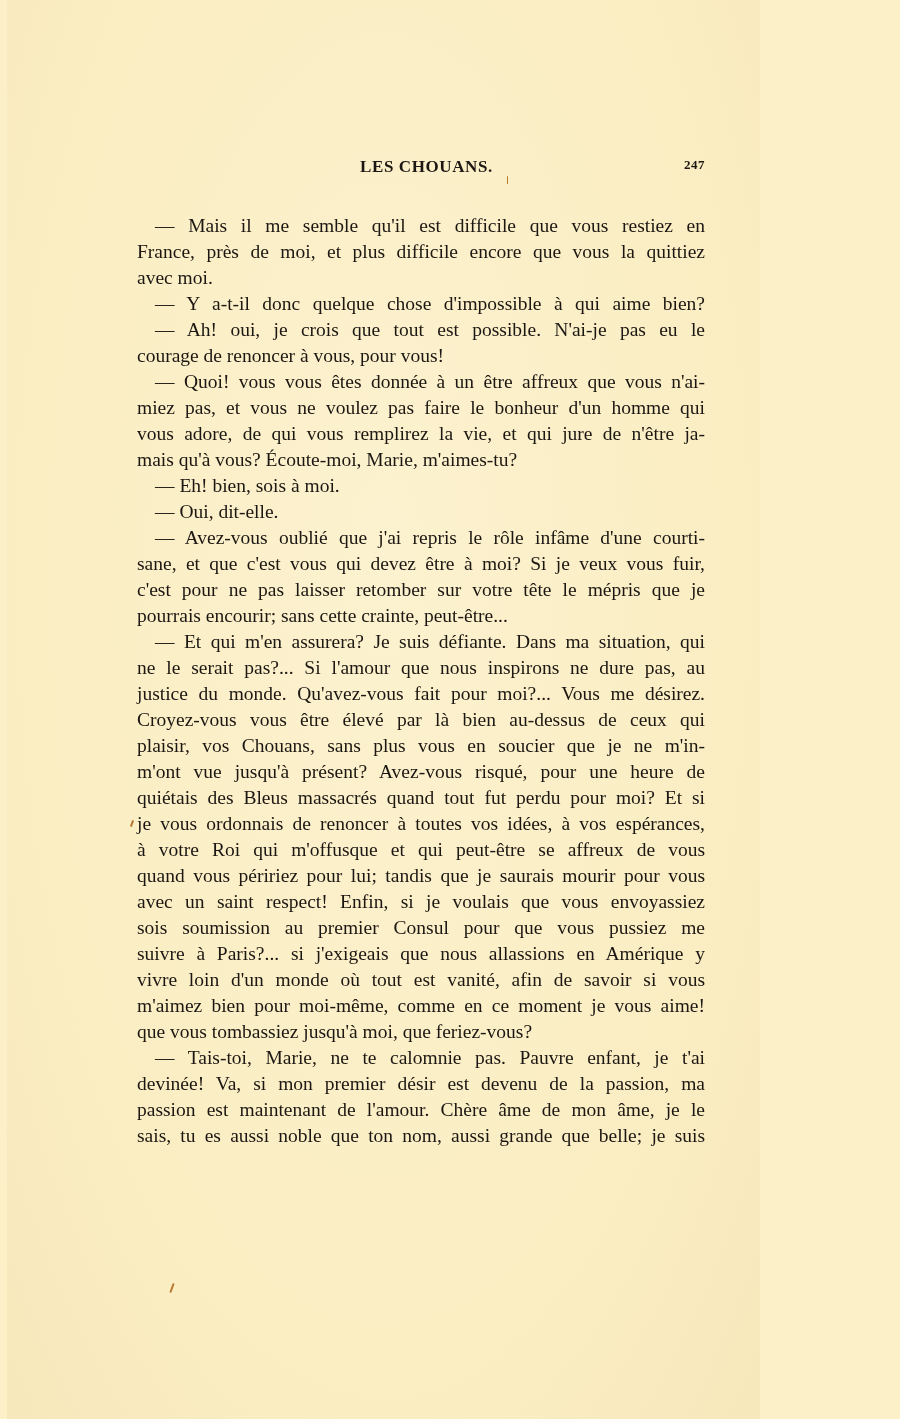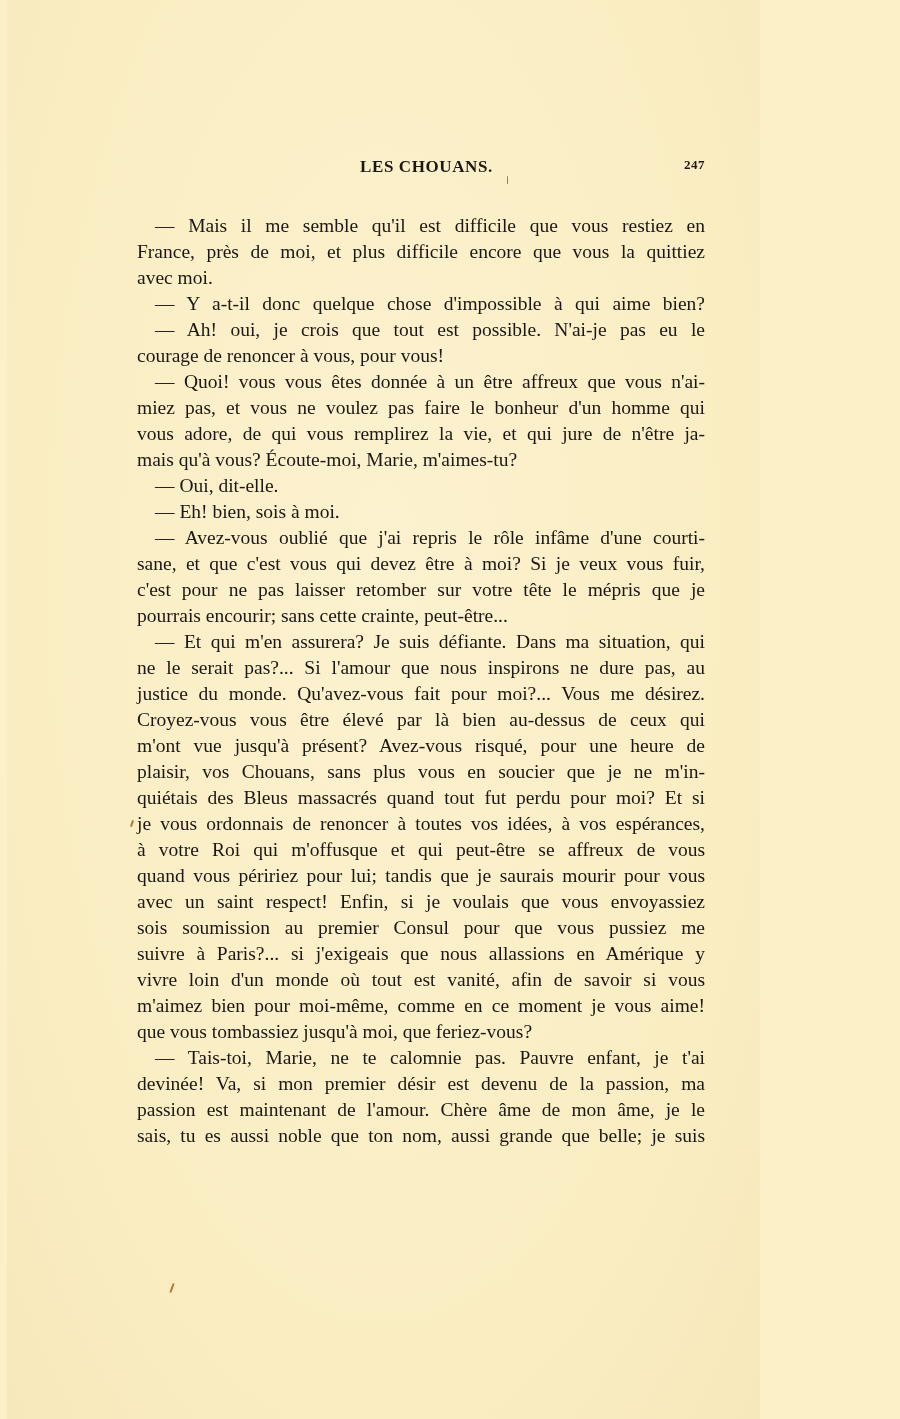--- a/index.html
+++ b/index.html
@@ -55,32 +55,32 @@
       <span class="line indent">— Mais il me semble qu'il est difficile que vous restiez en</span>
       <span class="line">France, près de moi, et plus difficile encore que vous la quittiez</span>
       <span class="line last">avec moi.</span>
       <span class="line indent">— Y a-t-il donc quelque chose d'impossible à qui aime bien?</span>
       <span class="line indent">— Ah! oui, je crois que tout est possible. N'ai-je pas eu le</span>
       <span class="line last">courage de renoncer à vous, pour vous!</span>
       <span class="line indent">— Quoi! vous vous êtes donnée à un être affreux que vous n'ai-</span>
       <span class="line">miez pas, et vous ne voulez pas faire le bonheur d'un homme qui</span>
       <span class="line">vous adore, de qui vous remplirez la vie, et qui jure de n'être ja-</span>
       <span class="line last">mais qu'à vous? Écoute-moi, Marie, m'aimes-tu?</span>
+      <span class="line indent last">— Eh! bien, sois à moi.</span>
       <span class="line indent last">— Oui, dit-elle.</span>
-      <span class="line indent last">— Eh! bien, sois à moi.</span>
       <span class="line indent">— Avez-vous oublié que j'ai repris le rôle infâme d'une courti-</span>
       <span class="line">sane, et que c'est vous qui devez être à moi? Si je veux vous fuir,</span>
       <span class="line">c'est pour ne pas laisser retomber sur votre tête le mépris que je</span>
       <span class="line last">pourrais encourir; sans cette crainte, peut-être...</span>
       <span class="line indent">— Et qui m'en assurera? Je suis défiante. Dans ma situation, qui</span>
       <span class="line">ne le serait pas?... Si l'amour que nous inspirons ne dure pas, au</span>
       <span class="line">justice du monde. Qu'avez-vous fait pour moi?... Vous me désirez.</span>
       <span class="line">Croyez-vous vous être élevé par là bien au-dessus de ceux qui</span>
+      <span class="line">plaisir, vos Chouans, sans plus vous en soucier que je ne m'in-</span>
       <span class="line">m'ont vue jusqu'à présent? Avez-vous risqué, pour une heure de</span>
-      <span class="line">plaisir, vos Chouans, sans plus vous en soucier que je ne m'in-</span>
       <span class="line">quiétais des Bleus massacrés quand tout fut perdu pour moi? Et si</span>
       <span class="line">je vous ordonnais de renoncer à toutes vos idées, à vos espérances,</span>
       <span class="line">à votre Roi qui m'offusque et qui peut-être se affreux de vous</span>
       <span class="line">quand vous péririez pour lui; tandis que je saurais mourir pour vous</span>
       <span class="line">avec un saint respect! Enfin, si je voulais que vous envoyassiez</span>
       <span class="line">sois soumission au premier Consul pour que vous pussiez me</span>
       <span class="line">suivre à Paris?... si j'exigeais que nous allassions en Amérique y</span>
       <span class="line">vivre loin d'un monde où tout est vanité, afin de savoir si vous</span>
       <span class="line">m'aimez bien pour moi-même, comme en ce moment je vous aime!</span>
       <span class="line last">que vous tombassiez jusqu'à moi, que feriez-vous?</span>

